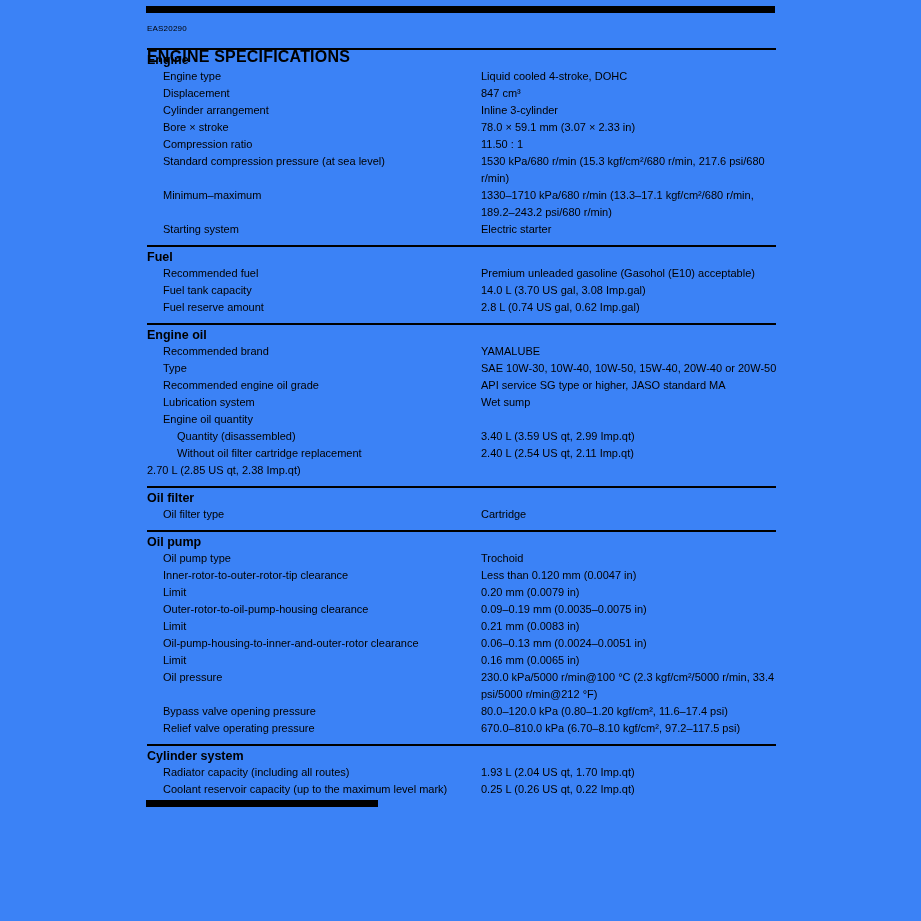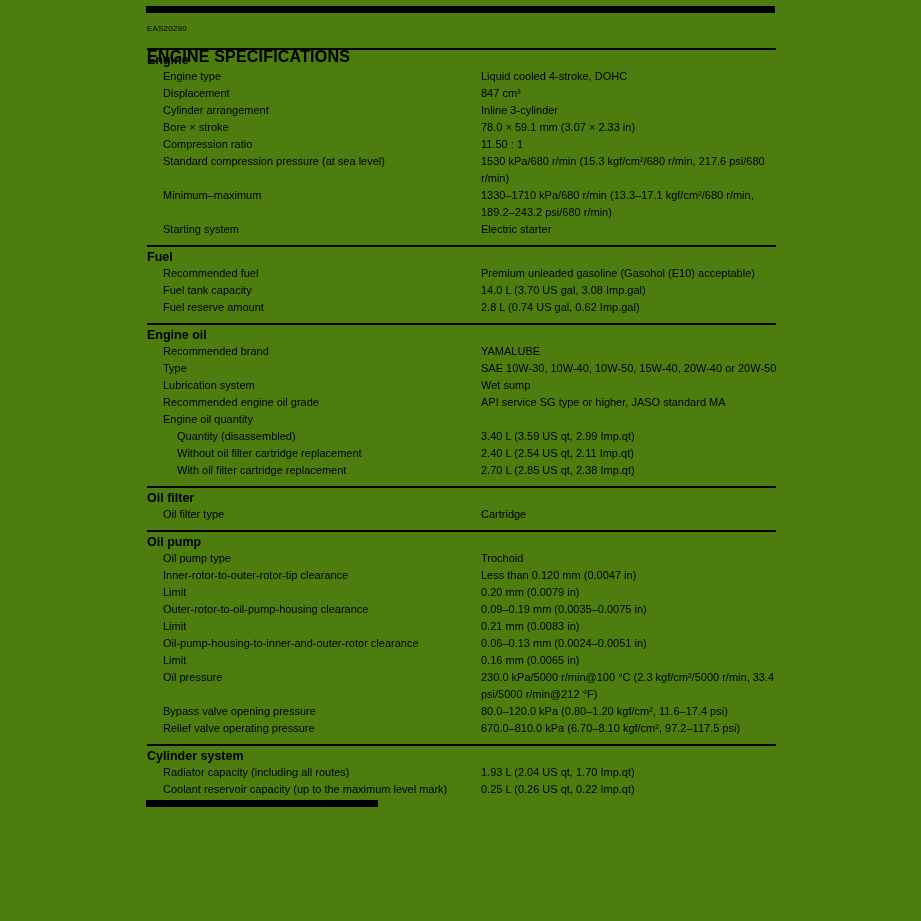--- a/index.html
+++ b/index.html
@@ -4,21 +4,21 @@
 <style>
   html, body {
     margin: 0;
     padding: 0;
     background: #ffffff;
   }
   .page {
     position: relative;
     width: 921px;
     height: 921px;
-    background: #4d7c0f;
+    background: #3b82f6;
     color: #000000;
     font-family: "Liberation Sans", "DejaVu Sans", sans-serif;
     overflow: hidden;
   }
   .top-bar {
     position: absolute;
     left: 146px;
     top: 6px;
     width: 629px;
     height: 7px;
@@ -154,41 +154,40 @@
         <div class="section-title">Engine oil</div>
         <div class="spec-row indent-1">
           <div class="spec-label">Recommended brand</div>
           <div class="spec-value">YAMALUBE</div>
         </div>
         <div class="spec-row indent-1">
           <div class="spec-label">Type</div>
           <div class="spec-value">SAE 10W-30, 10W-40, 10W-50, 15W-40, 20W-40 or 20W-50</div>
         </div>
         <div class="spec-row indent-1">
+          <div class="spec-label">Recommended engine oil grade</div>
+          <div class="spec-value">API service SG type or higher, JASO standard MA</div>
+        </div>
+        <div class="spec-row indent-1">
           <div class="spec-label">Lubrication system</div>
           <div class="spec-value">Wet sump</div>
-        </div>
-        <div class="spec-row indent-1">
-          <div class="spec-label">Recommended engine oil grade</div>
-          <div class="spec-value">API service SG type or higher, JASO standard MA</div>
         </div>
         <div class="spec-row indent-1">
           <div class="spec-label">Engine oil quantity</div>
           <div class="spec-value"></div>
         </div>
         <div class="spec-row indent-2">
           <div class="spec-label">Quantity (disassembled)</div>
           <div class="spec-value">3.40 L (3.59 US qt, 2.99 Imp.qt)</div>
         </div>
         <div class="spec-row indent-2">
           <div class="spec-label">Without oil filter cartridge replacement</div>
           <div class="spec-value">2.40 L (2.54 US qt, 2.11 Imp.qt)</div>
         </div>
         <div class="spec-row indent-2">
-          <div class="spec-label">With oil filter cartridge replacement</div>
           <div class="spec-value">2.70 L (2.85 US qt, 2.38 Imp.qt)</div>
         </div>
       </section>
       <section class="spec-section">
         <div class="section-rule"></div>
         <div class="section-title">Oil filter</div>
         <div class="spec-row indent-1">
           <div class="spec-label">Oil filter type</div>
           <div class="spec-value">Cartridge</div>
         </div>

